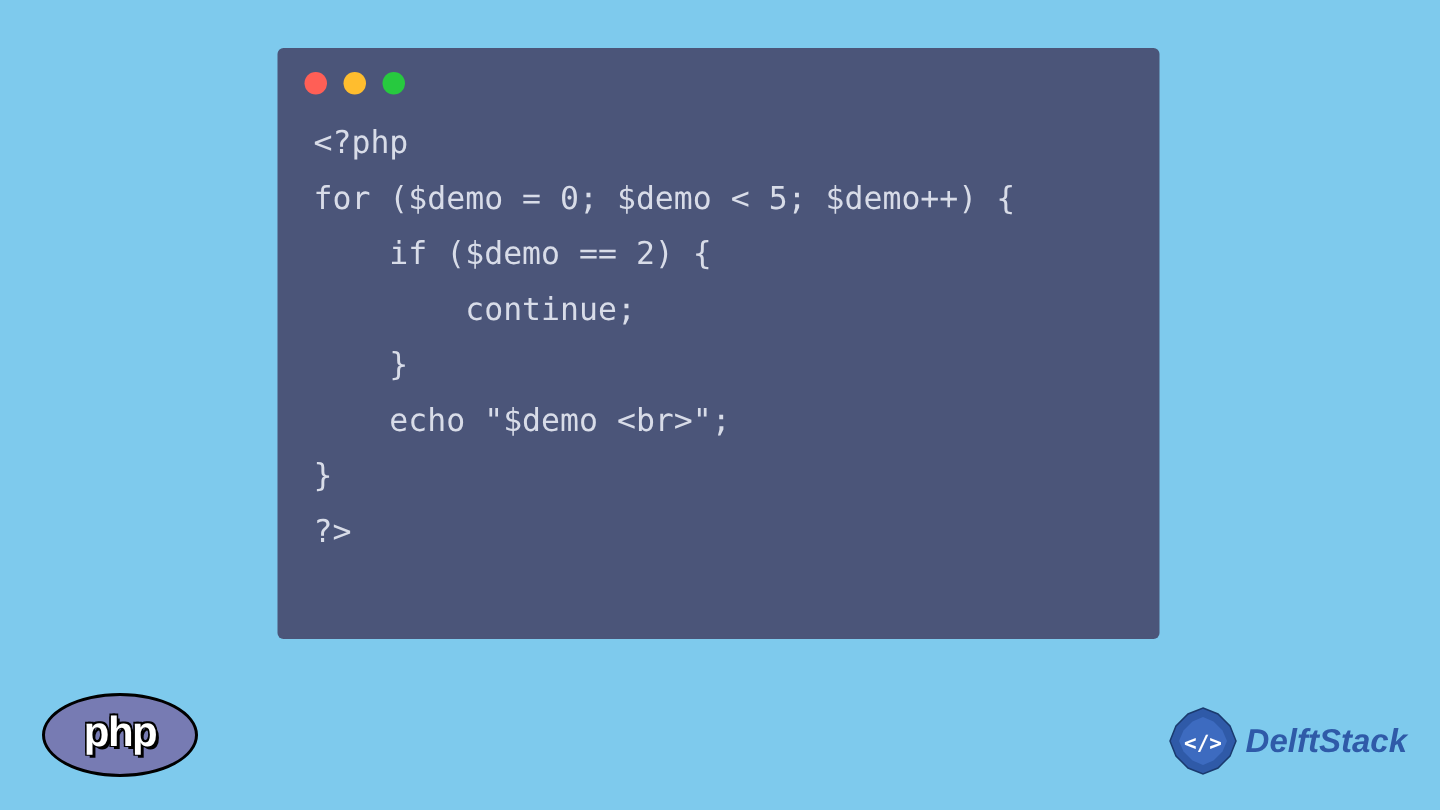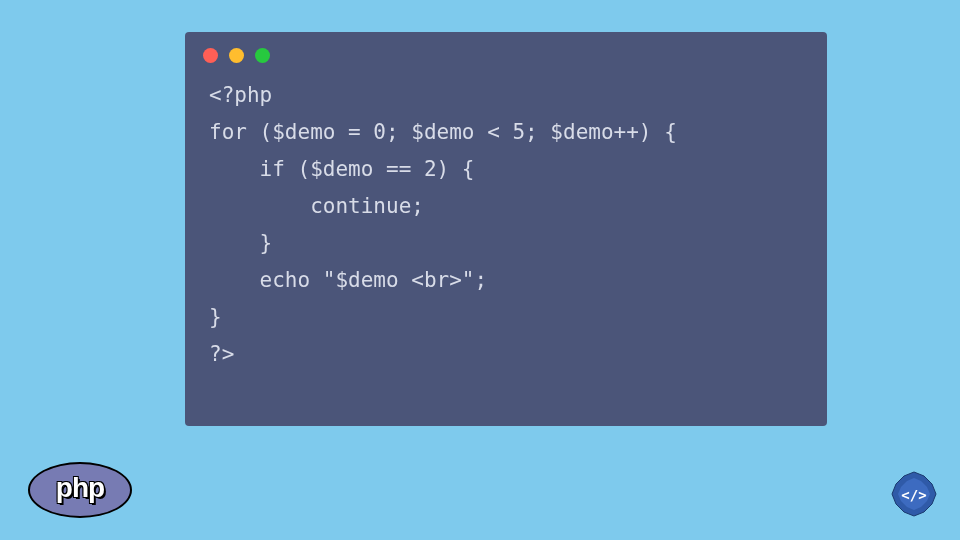--- a/index.html
+++ b/index.html
@@ -11,21 +11,21 @@
       width: 960px;
       height: 540px;
       background: #7ecaed;
       position: relative;
       font-family: -apple-system, BlinkMacSystemFont, "Segoe UI", sans-serif;
     }
     .code-window {
       position: absolute;
       top: 32px;
       left: 185px;
-      width: 642px;
+      width: 588px;
       height: 394px;
       background: #4b5579;
       border-radius: 4px;
     }
     .window-controls {
       display: flex;
       gap: 11px;
       padding: 16px 18px 8px 18px;
     }
     .dot {
@@ -122,13 +122,14 @@
 </div>
 
 <div class="delftstack-logo">
   <div class="ds-badge">
     <svg viewBox="0 0 48 48">
       <polygon points="24,2 34,6 42,14 46,24 42,34 34,42 24,46 14,42 6,34 2,24 6,14 14,6" fill="#2f5aa8" stroke="#1a3a6e" stroke-width="1"></polygon>
       <polygon points="24,8 31,11 37,17 40,24 37,31 31,37 24,40 17,37 11,31 8,24 11,17 17,11" fill="#3d6bc0"></polygon>
       <text x="24" y="30" text-anchor="middle" fill="#fff" font-size="14" font-weight="bold" font-family="monospace">&lt;/&gt;</text>
     </svg>
   </div>
+  <span class="ds-text">DelftStack</span>
 </div>
 
 </body></html>

